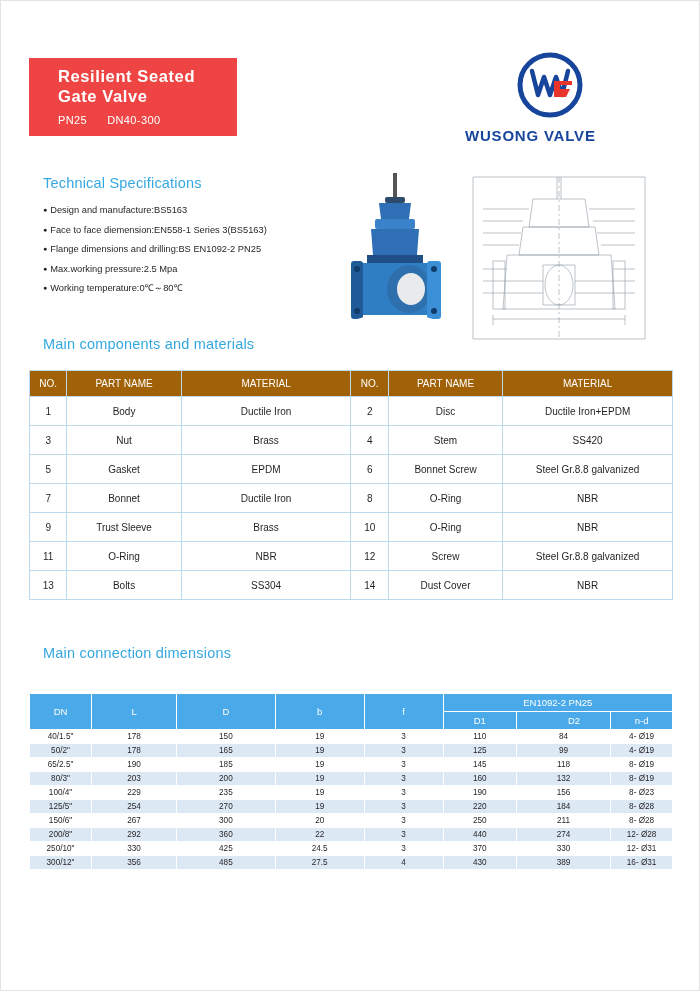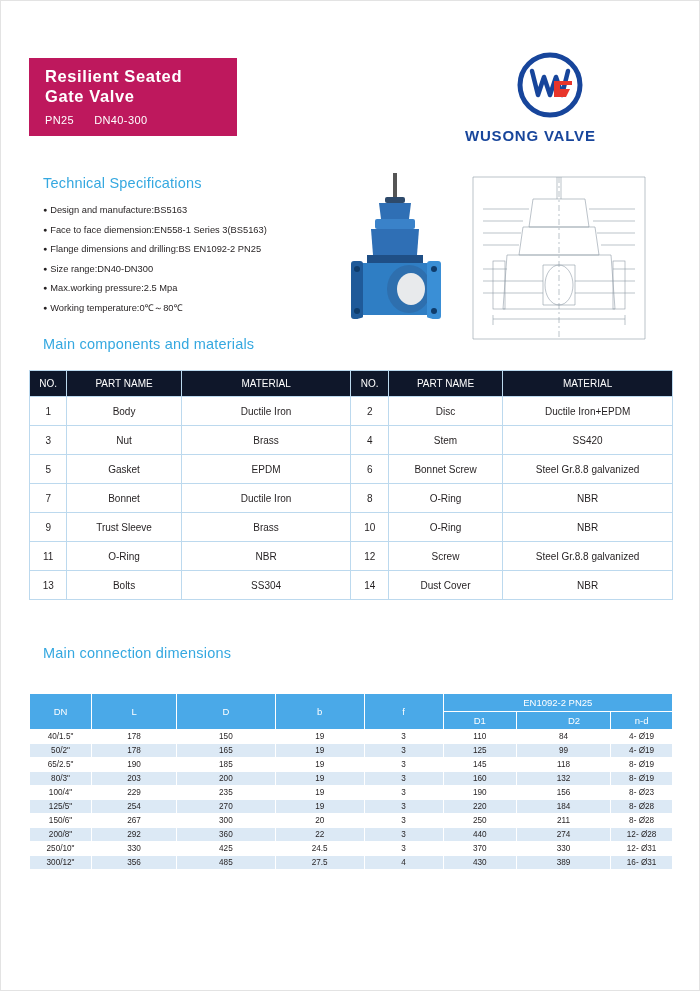--- a/index.html
+++ b/index.html
@@ -24,23 +24,23 @@
     box-sizing: border-box;
   }
 
   
   .title-block {
     position: absolute;
     left: 28px;
     top: 57px;
     width: 208px;
     height: 78px;
-    background: #be185d;
+    background: #ef4444;
     color: #ffffff;
-    padding: 8px 10px 0 16px;
+    padding: 8px 10px 0 29px;
     box-sizing: border-box;
   }
   .title-main {
     font-size: 16.5px;
     font-weight: bold;
     letter-spacing: 0.6px;
     line-height: 20px;
   }
   .title-sub {
     margin-top: 8px;
@@ -126,21 +126,21 @@
     border-collapse: collapse;
     font-size: 9.5px;
   }
   .components-table {
     position: absolute;
     left: 28px;
     top: 369px;
     width: 644px;
   }
   .components-table th {
-    background: #0f172a;
+    background: #a16207;
     color: #ffffff;
     font-weight: normal;
     font-size: 10px;
     height: 23px;
     border: 1px solid #bcd9ee;
   }
   .components-table td {
     border: 1px solid #bcd9ee;
     height: 26px;
     text-align: center;
@@ -207,21 +207,20 @@
       </svg>
     </div>
     <div class="logo-text">WUSONG VALVE</div>
   </div>
 
   <div class="section-heading" id="spec-heading">Technical Specifications</div>
   <ul class="spec-list">
     <li>Design and manufacture:BS5163</li>
     <li>Face to face diemension:EN558-1 Series 3(BS5163)</li>
     <li>Flange dimensions and drilling:BS EN1092-2 PN25</li>
-    <li>Size range:DN40-DN300</li>
     <li>Max.working pressure:2.5 Mpa</li>
     <li>Working temperature:0℃～80℃</li>
   </ul>
 
   <div class="product-photo">
     <svg width="130" height="180" viewBox="0 0 130 180">
       <rect x="62" y="4" width="4" height="26" fill="#555"></rect>
       <rect x="54" y="28" width="20" height="6" rx="2" fill="#2e4a6b"></rect>
       <path d="M48 34 L80 34 L78 50 L50 50 Z" fill="#2f6fb5"></path>
       <rect x="44" y="50" width="40" height="10" rx="2" fill="#3a82c9"></rect>

